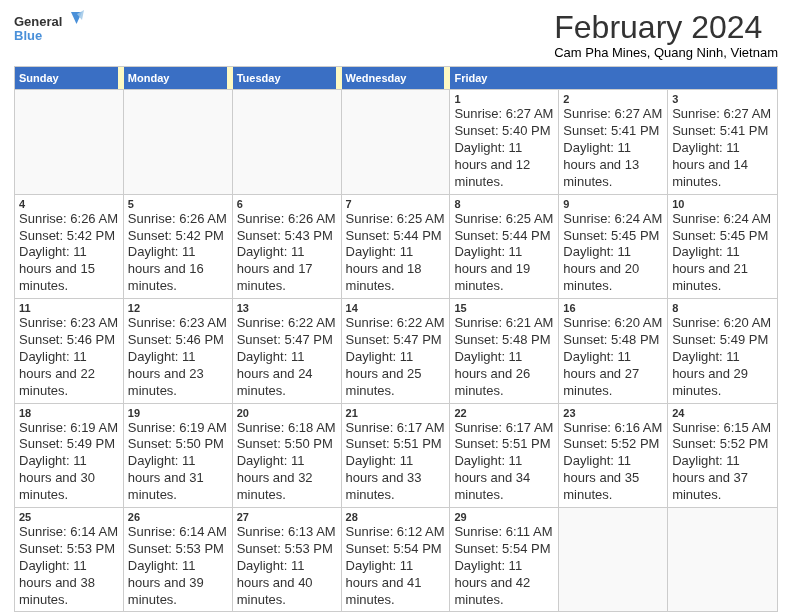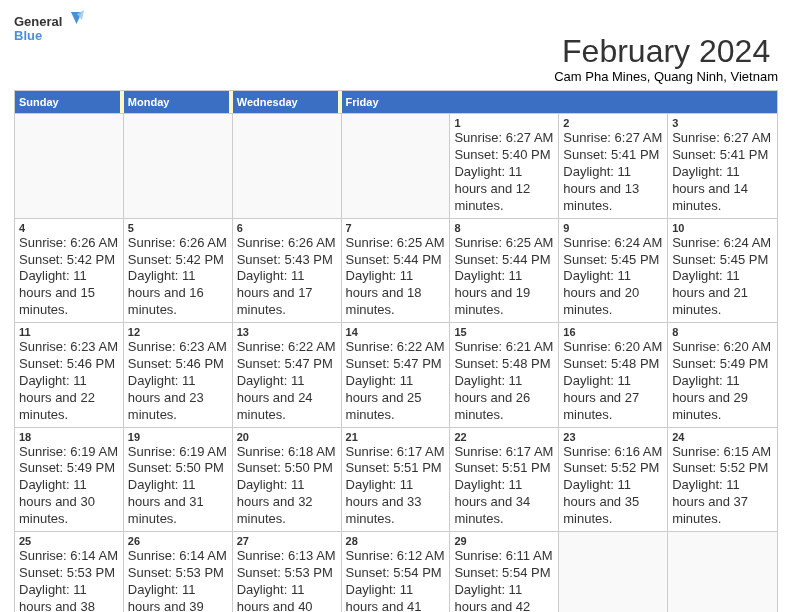--- a/index.html
+++ b/index.html
@@ -22,22 +22,21 @@
       justify-content: space-between;
       align-items: flex-start;
       margin-bottom: 6px;
     }
     .logo {
       display: flex;
       align-items: center;
       gap: 4px;
     }
     .title-block {
-      text-align: center;
-      margin-top: 24px;
+      text-align: left;
     }
     .month-title {
       font-size: 32px;
       font-weight: normal;
       color: #333;
       line-height: 1.1;
     }
     .location {
       font-size: 13px;
       color: #000000;
@@ -52,21 +51,21 @@
       display: grid;
       grid-template-columns: repeat(7, 1fr);
       background: #3a6fc4;
     }
     .cal-header-cell {
       color: #fff;
       font-size: 11px;
       font-weight: bold;
       padding: 5px 4px;
       text-align: left;
-      border-right: 4px solid #fef9c3;
+      border-right: 6px solid #fef9c3;
     }
     .cal-header-cell:last-child { border-right: none; }
     .cal-body {
       flex: 1;
       display: flex;
       flex-direction: column;
     }
     .cal-row {
       display: grid;
       grid-template-columns: repeat(7, 1fr);
@@ -112,20 +111,21 @@
     <div class="title-block">
       <div class="month-title">February 2024</div>
       <div class="location">Cam Pha Mines, Quang Ninh, Vietnam</div>
     </div>
   </div>
 
   <div class="calendar">
     <div class="cal-header">
     <div class="cal-header-cell">Sunday</div>
         <div class="cal-header-cell">Monday</div>
+        <div class="cal-header-cell">Tuesday</div>
         <div class="cal-header-cell">Wednesday</div>
         <div class="cal-header-cell">Friday</div>
       </div>
     <div class="cal-body">
     <div class="cal-row">
           <div class="cal-cell empty"></div>
           <div class="cal-cell empty"></div>
           <div class="cal-cell empty"></div>
           <div class="cal-cell empty"></div>
           <div class="cal-cell">

